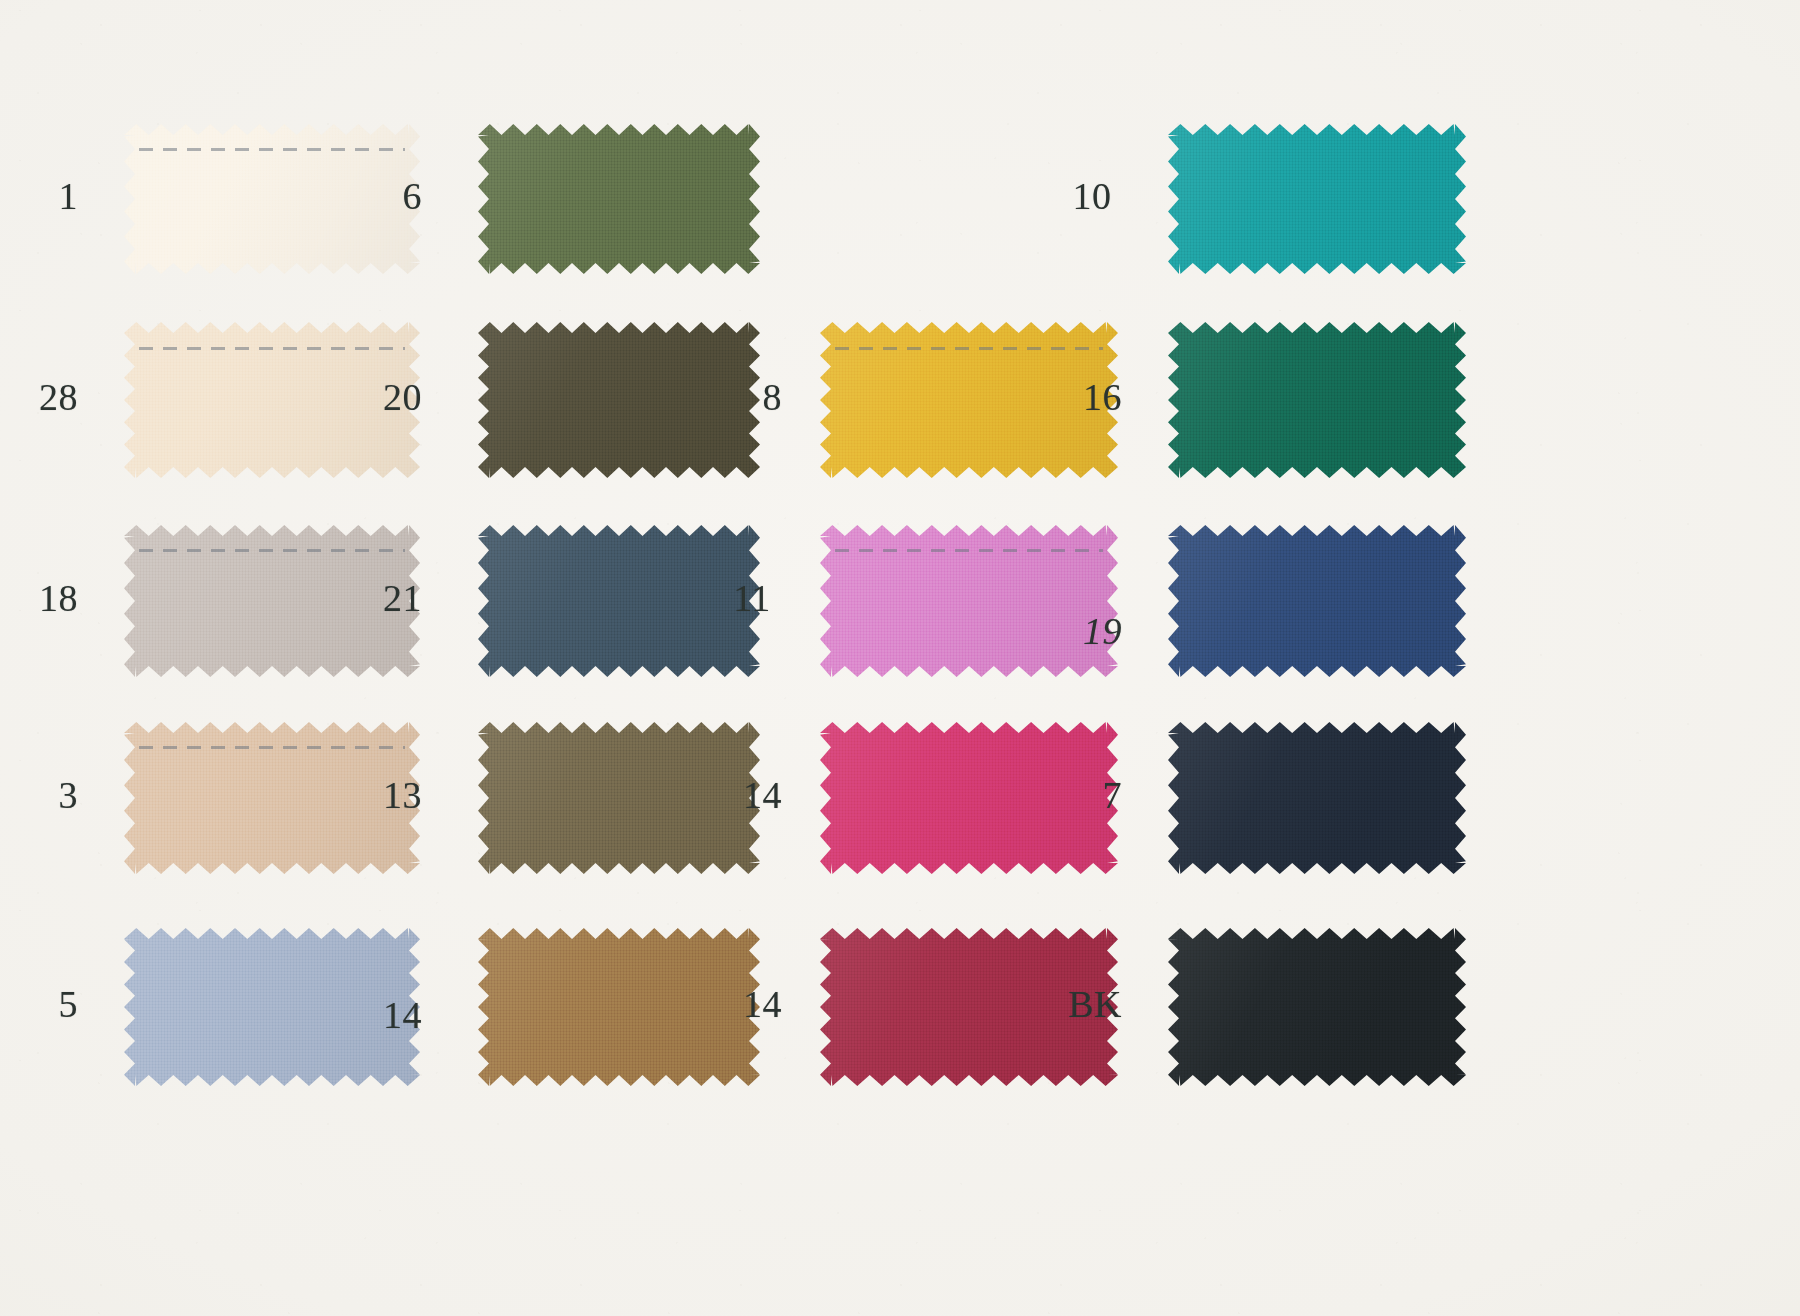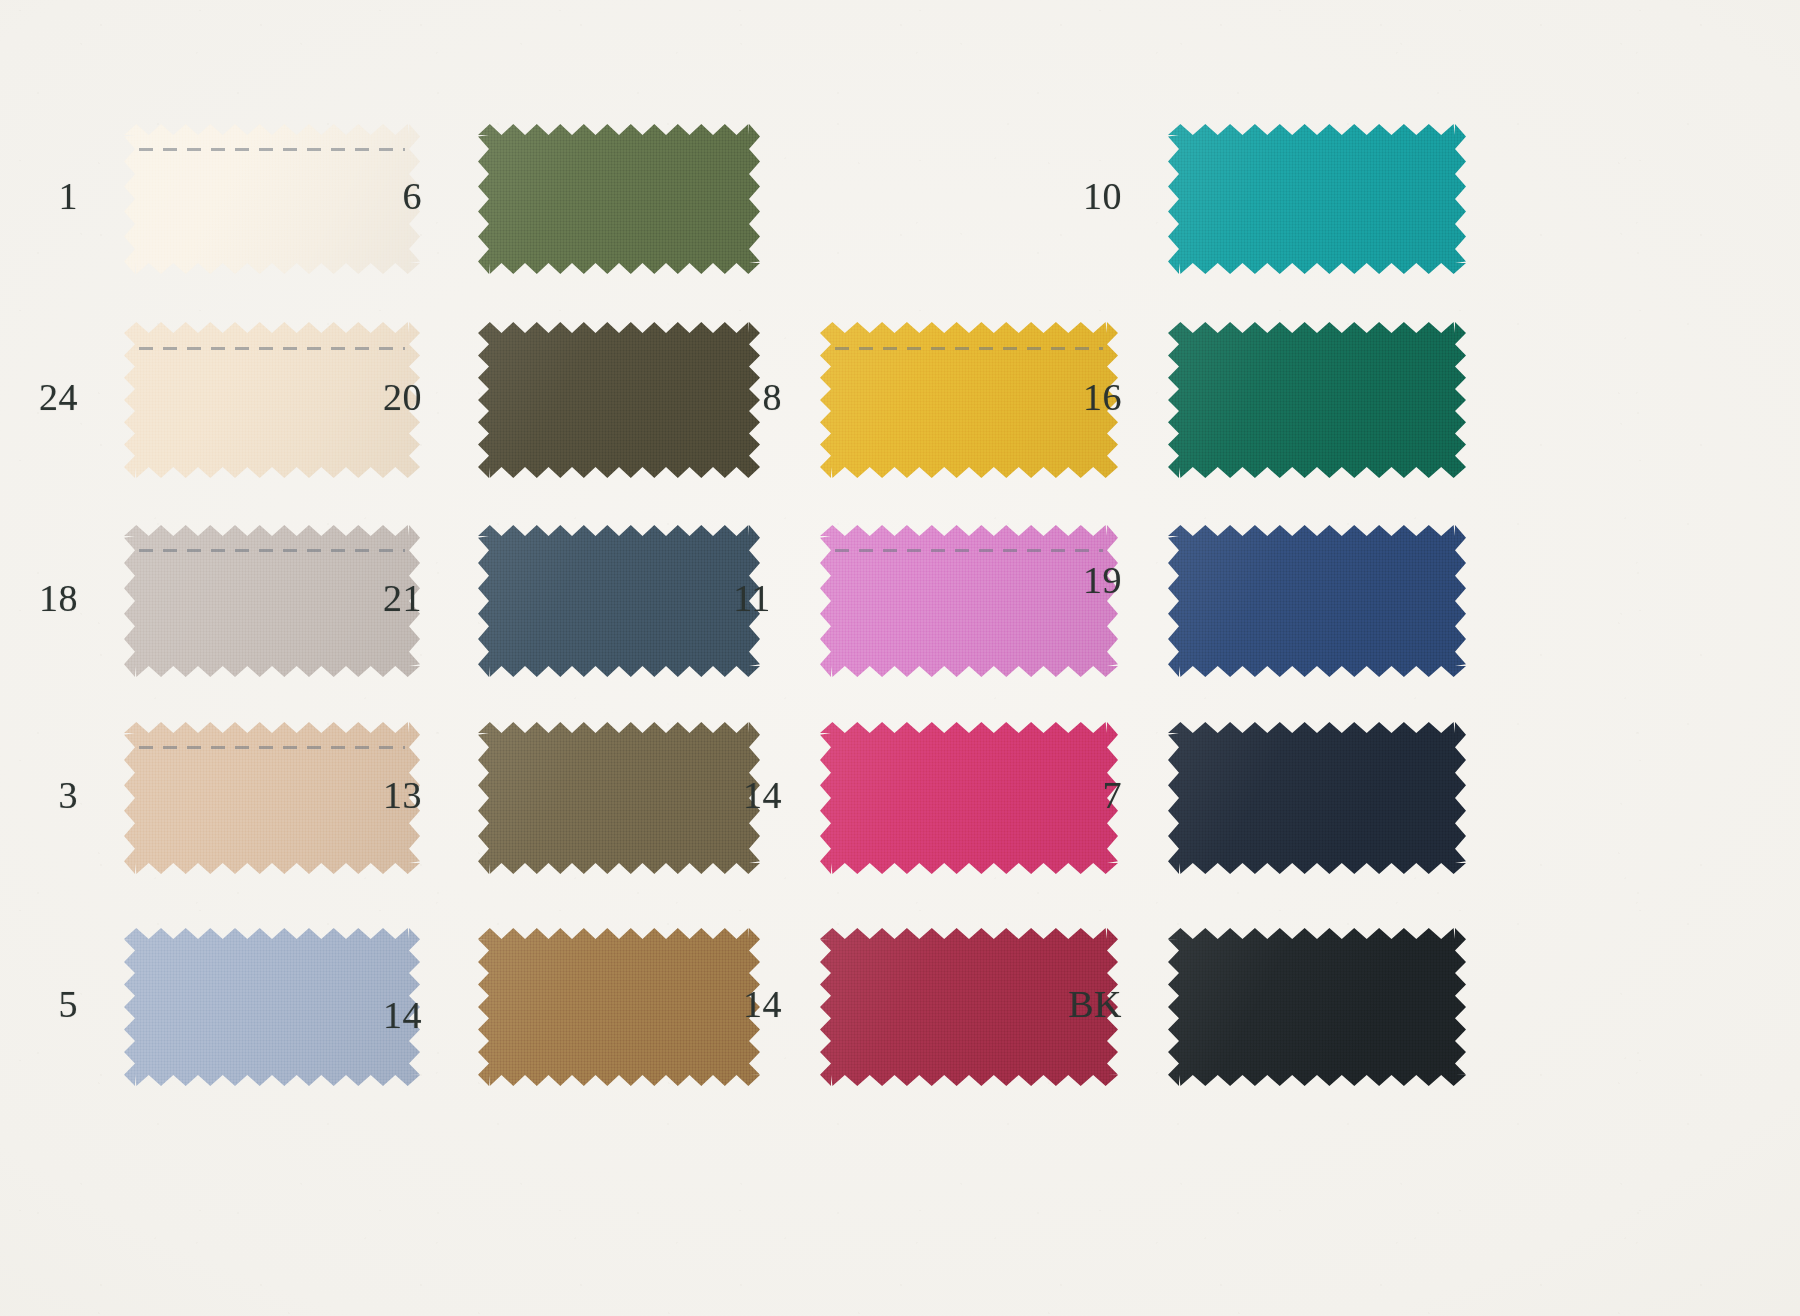--- a/index.html
+++ b/index.html
@@ -124,30 +124,30 @@
       </div>
     </div>
     <div class="swatch-label" style="left: 362px; width: 60px; top: 177px;">6</div>
     <div class="swatch" style="left: 1168px; top: 124px; width: 298px; height: 150px;">
       <div class="shadow" style="clip-path: polygon(0px 11px, 12.4px 0px, 24.8px 11px, 37.3px 0px, 49.7px 11px, 62.1px 0px, 74.5px 11px, 86.9px 0px, 99.3px 11px, 111.8px 0px, 124.2px 11px, 136.6px 0px, 149px 11px, 161.4px 0px, 173.8px 11px, 186.2px 0px, 198.7px 11px, 211.1px 0px, 223.5px 11px, 235.9px 0px, 248.3px 11px, 260.8px 0px, 273.2px 11px, 285.6px 0px, 287px 11px, 287px 0px, 298px 12.5px, 287px 25px, 298px 37.5px, 287px 50px, 298px 62.5px, 287px 75px, 298px 87.5px, 287px 100px, 298px 112.5px, 287px 125px, 298px 137.5px, 287px 139px, 298px 139px, 285.6px 150px, 273.2px 139px, 260.7px 150px, 248.3px 139px, 235.9px 150px, 223.5px 139px, 211.1px 150px, 198.7px 139px, 186.3px 150px, 173.8px 139px, 161.4px 150px, 149px 139px, 136.6px 150px, 124.2px 139px, 111.7px 150px, 99.3px 139px, 86.9px 150px, 74.5px 139px, 62.1px 150px, 49.7px 139px, 37.3px 150px, 24.8px 139px, 12.4px 150px, 11px 139px, 11px 150px, 0px 137.5px, 11px 125px, 0px 112.5px, 11px 100px, 0px 87.5px, 11px 75px, 0px 62.5px, 11px 50px, 0px 37.5px, 11px 25px, 0px 12.5px, 11px 11px);"></div>
       <div class="fabric" style="background: rgb(23, 154, 156); clip-path: polygon(0px 11px, 12.4px 0px, 24.8px 11px, 37.3px 0px, 49.7px 11px, 62.1px 0px, 74.5px 11px, 86.9px 0px, 99.3px 11px, 111.8px 0px, 124.2px 11px, 136.6px 0px, 149px 11px, 161.4px 0px, 173.8px 11px, 186.2px 0px, 198.7px 11px, 211.1px 0px, 223.5px 11px, 235.9px 0px, 248.3px 11px, 260.8px 0px, 273.2px 11px, 285.6px 0px, 287px 11px, 287px 0px, 298px 12.5px, 287px 25px, 298px 37.5px, 287px 50px, 298px 62.5px, 287px 75px, 298px 87.5px, 287px 100px, 298px 112.5px, 287px 125px, 298px 137.5px, 287px 139px, 298px 139px, 285.6px 150px, 273.2px 139px, 260.7px 150px, 248.3px 139px, 235.9px 150px, 223.5px 139px, 211.1px 150px, 198.7px 139px, 186.3px 150px, 173.8px 139px, 161.4px 150px, 149px 139px, 136.6px 150px, 124.2px 139px, 111.7px 150px, 99.3px 139px, 86.9px 150px, 74.5px 139px, 62.1px 150px, 49.7px 139px, 37.3px 150px, 24.8px 139px, 12.4px 150px, 11px 139px, 11px 150px, 0px 137.5px, 11px 125px, 0px 112.5px, 11px 100px, 0px 87.5px, 11px 75px, 0px 62.5px, 11px 50px, 0px 37.5px, 11px 25px, 0px 12.5px, 11px 11px);">
         <div class="weave"></div>
         <div class="sheen"></div>
       </div>
     </div>
-    <div class="swatch-label" style="left: 1062px; width: 60px; top: 177px;">10</div>
+    <div class="swatch-label" style="left: 1062px; width: 60px; top: 177px; text-align: center;">10</div>
     <div class="swatch" style="left: 124px; top: 322px; width: 296px; height: 156px;">
       <div class="shadow" style="clip-path: polygon(0px 11px, 12.3px 0px, 24.7px 11px, 37px 0px, 49.3px 11px, 61.7px 0px, 74px 11px, 86.3px 0px, 98.7px 11px, 111px 0px, 123.3px 11px, 135.7px 0px, 148px 11px, 160.3px 0px, 172.7px 11px, 185px 0px, 197.3px 11px, 209.7px 0px, 222px 11px, 234.3px 0px, 246.7px 11px, 259px 0px, 271.3px 11px, 283.7px 0px, 285px 11px, 285px 0px, 296px 11.1px, 285px 22.3px, 296px 33.4px, 285px 44.6px, 296px 55.7px, 285px 66.9px, 296px 78px, 285px 89.1px, 296px 100.3px, 285px 111.4px, 296px 122.6px, 285px 133.7px, 296px 144.9px, 285px 145px, 296px 145px, 283.7px 156px, 271.3px 145px, 259px 156px, 246.7px 145px, 234.3px 156px, 222px 145px, 209.7px 156px, 197.3px 145px, 185px 156px, 172.7px 145px, 160.3px 156px, 148px 145px, 135.7px 156px, 123.3px 145px, 111px 156px, 98.7px 145px, 86.3px 156px, 74px 145px, 61.7px 156px, 49.3px 145px, 37px 156px, 24.7px 145px, 12.3px 156px, 11px 145px, 11px 156px, 0px 144.9px, 11px 133.7px, 0px 122.6px, 11px 111.4px, 0px 100.3px, 11px 89.1px, 0px 78px, 11px 66.9px, 0px 55.7px, 11px 44.6px, 0px 33.4px, 11px 22.3px, 0px 11.1px, 11px 11px);"></div>
       <div class="fabric" style="background: rgb(243, 227, 205); clip-path: polygon(0px 11px, 12.3px 0px, 24.7px 11px, 37px 0px, 49.3px 11px, 61.7px 0px, 74px 11px, 86.3px 0px, 98.7px 11px, 111px 0px, 123.3px 11px, 135.7px 0px, 148px 11px, 160.3px 0px, 172.7px 11px, 185px 0px, 197.3px 11px, 209.7px 0px, 222px 11px, 234.3px 0px, 246.7px 11px, 259px 0px, 271.3px 11px, 283.7px 0px, 285px 11px, 285px 0px, 296px 11.1px, 285px 22.3px, 296px 33.4px, 285px 44.6px, 296px 55.7px, 285px 66.9px, 296px 78px, 285px 89.1px, 296px 100.3px, 285px 111.4px, 296px 122.6px, 285px 133.7px, 296px 144.9px, 285px 145px, 296px 145px, 283.7px 156px, 271.3px 145px, 259px 156px, 246.7px 145px, 234.3px 156px, 222px 145px, 209.7px 156px, 197.3px 145px, 185px 156px, 172.7px 145px, 160.3px 156px, 148px 145px, 135.7px 156px, 123.3px 145px, 111px 156px, 98.7px 145px, 86.3px 156px, 74px 145px, 61.7px 156px, 49.3px 145px, 37px 156px, 24.7px 145px, 12.3px 156px, 11px 145px, 11px 156px, 0px 144.9px, 11px 133.7px, 0px 122.6px, 11px 111.4px, 0px 100.3px, 11px 89.1px, 0px 78px, 11px 66.9px, 0px 55.7px, 11px 44.6px, 0px 33.4px, 11px 22.3px, 0px 11.1px, 11px 11px);">
         <div class="weave"></div>
         <div class="sheen"></div>
         <div class="stitch"></div>
       </div>
     </div>
-    <div class="swatch-label" style="left: 18px; width: 60px; top: 378px;">24</div>
+    <div class="swatch-label" style="left: 18px; width: 60px; top: 378px;">28</div>
     <div class="swatch" style="left: 478px; top: 322px; width: 282px; height: 156px;">
       <div class="shadow" style="clip-path: polygon(0px 11px, 11.8px 0px, 23.5px 11px, 35.3px 0px, 47px 11px, 58.8px 0px, 70.5px 11px, 82.3px 0px, 94px 11px, 105.8px 0px, 117.5px 11px, 129.3px 0px, 141px 11px, 152.8px 0px, 164.5px 11px, 176.3px 0px, 188px 11px, 199.8px 0px, 211.5px 11px, 223.3px 0px, 235px 11px, 246.8px 0px, 258.5px 11px, 270.3px 0px, 271px 11px, 271px 0px, 282px 11.1px, 271px 22.3px, 282px 33.4px, 271px 44.6px, 282px 55.7px, 271px 66.9px, 282px 78px, 271px 89.1px, 282px 100.3px, 271px 111.4px, 282px 122.6px, 271px 133.7px, 282px 144.9px, 271px 145px, 282px 145px, 270.3px 156px, 258.5px 145px, 246.8px 156px, 235px 145px, 223.3px 156px, 211.5px 145px, 199.8px 156px, 188px 145px, 176.3px 156px, 164.5px 145px, 152.8px 156px, 141px 145px, 129.3px 156px, 117.5px 145px, 105.8px 156px, 94px 145px, 82.3px 156px, 70.5px 145px, 58.8px 156px, 47px 145px, 35.3px 156px, 23.5px 145px, 11.8px 156px, 11px 145px, 11px 156px, 0px 144.9px, 11px 133.7px, 0px 122.6px, 11px 111.4px, 0px 100.3px, 11px 89.1px, 0px 78px, 11px 66.9px, 0px 55.7px, 11px 44.6px, 0px 33.4px, 11px 22.3px, 0px 11.1px, 11px 11px);"></div>
       <div class="fabric" style="background: rgb(77, 73, 54); clip-path: polygon(0px 11px, 11.8px 0px, 23.5px 11px, 35.3px 0px, 47px 11px, 58.8px 0px, 70.5px 11px, 82.3px 0px, 94px 11px, 105.8px 0px, 117.5px 11px, 129.3px 0px, 141px 11px, 152.8px 0px, 164.5px 11px, 176.3px 0px, 188px 11px, 199.8px 0px, 211.5px 11px, 223.3px 0px, 235px 11px, 246.8px 0px, 258.5px 11px, 270.3px 0px, 271px 11px, 271px 0px, 282px 11.1px, 271px 22.3px, 282px 33.4px, 271px 44.6px, 282px 55.7px, 271px 66.9px, 282px 78px, 271px 89.1px, 282px 100.3px, 271px 111.4px, 282px 122.6px, 271px 133.7px, 282px 144.9px, 271px 145px, 282px 145px, 270.3px 156px, 258.5px 145px, 246.8px 156px, 235px 145px, 223.3px 156px, 211.5px 145px, 199.8px 156px, 188px 145px, 176.3px 156px, 164.5px 145px, 152.8px 156px, 141px 145px, 129.3px 156px, 117.5px 145px, 105.8px 156px, 94px 145px, 82.3px 156px, 70.5px 145px, 58.8px 156px, 47px 145px, 35.3px 156px, 23.5px 145px, 11.8px 156px, 11px 145px, 11px 156px, 0px 144.9px, 11px 133.7px, 0px 122.6px, 11px 111.4px, 0px 100.3px, 11px 89.1px, 0px 78px, 11px 66.9px, 0px 55.7px, 11px 44.6px, 0px 33.4px, 11px 22.3px, 0px 11.1px, 11px 11px);">
         <div class="weave"></div>
         <div class="sheen"></div>
       </div>
     </div>
     <div class="swatch-label" style="left: 362px; width: 60px; top: 378px;">20</div>
     <div class="swatch" style="left: 820px; top: 322px; width: 298px; height: 156px;">
       <div class="shadow" style="clip-path: polygon(0px 11px, 12.4px 0px, 24.8px 11px, 37.3px 0px, 49.7px 11px, 62.1px 0px, 74.5px 11px, 86.9px 0px, 99.3px 11px, 111.8px 0px, 124.2px 11px, 136.6px 0px, 149px 11px, 161.4px 0px, 173.8px 11px, 186.2px 0px, 198.7px 11px, 211.1px 0px, 223.5px 11px, 235.9px 0px, 248.3px 11px, 260.8px 0px, 273.2px 11px, 285.6px 0px, 287px 11px, 287px 0px, 298px 11.1px, 287px 22.3px, 298px 33.4px, 287px 44.6px, 298px 55.7px, 287px 66.9px, 298px 78px, 287px 89.1px, 298px 100.3px, 287px 111.4px, 298px 122.6px, 287px 133.7px, 298px 144.9px, 287px 145px, 298px 145px, 285.6px 156px, 273.2px 145px, 260.7px 156px, 248.3px 145px, 235.9px 156px, 223.5px 145px, 211.1px 156px, 198.7px 145px, 186.3px 156px, 173.8px 145px, 161.4px 156px, 149px 145px, 136.6px 156px, 124.2px 145px, 111.7px 156px, 99.3px 145px, 86.9px 156px, 74.5px 145px, 62.1px 156px, 49.7px 145px, 37.3px 156px, 24.8px 145px, 12.4px 156px, 11px 145px, 11px 156px, 0px 144.9px, 11px 133.7px, 0px 122.6px, 11px 111.4px, 0px 100.3px, 11px 89.1px, 0px 78px, 11px 66.9px, 0px 55.7px, 11px 44.6px, 0px 33.4px, 11px 22.3px, 0px 11.1px, 11px 11px);"></div>
@@ -192,21 +192,21 @@
       </div>
     </div>
     <div class="swatch-label" style="left: 722px; width: 60px; top: 579px; text-align: center;">11</div>
     <div class="swatch" style="left: 1168px; top: 525px; width: 298px; height: 152px;">
       <div class="shadow" style="clip-path: polygon(0px 11px, 12.4px 0px, 24.8px 11px, 37.3px 0px, 49.7px 11px, 62.1px 0px, 74.5px 11px, 86.9px 0px, 99.3px 11px, 111.8px 0px, 124.2px 11px, 136.6px 0px, 149px 11px, 161.4px 0px, 173.8px 11px, 186.2px 0px, 198.7px 11px, 211.1px 0px, 223.5px 11px, 235.9px 0px, 248.3px 11px, 260.8px 0px, 273.2px 11px, 285.6px 0px, 287px 11px, 287px 0px, 298px 12.7px, 287px 25.3px, 298px 38px, 287px 50.7px, 298px 63.3px, 287px 76px, 298px 88.7px, 287px 101.3px, 298px 114px, 287px 126.7px, 298px 139.3px, 287px 141px, 298px 141px, 285.6px 152px, 273.2px 141px, 260.7px 152px, 248.3px 141px, 235.9px 152px, 223.5px 141px, 211.1px 152px, 198.7px 141px, 186.3px 152px, 173.8px 141px, 161.4px 152px, 149px 141px, 136.6px 152px, 124.2px 141px, 111.7px 152px, 99.3px 141px, 86.9px 152px, 74.5px 141px, 62.1px 152px, 49.7px 141px, 37.3px 152px, 24.8px 141px, 12.4px 152px, 11px 141px, 11px 152px, 0px 139.3px, 11px 126.7px, 0px 114px, 11px 101.3px, 0px 88.7px, 11px 76px, 0px 63.3px, 11px 50.7px, 0px 38px, 11px 25.3px, 0px 12.7px, 11px 11px);"></div>
       <div class="fabric" style="background: rgb(44, 70, 114); clip-path: polygon(0px 11px, 12.4px 0px, 24.8px 11px, 37.3px 0px, 49.7px 11px, 62.1px 0px, 74.5px 11px, 86.9px 0px, 99.3px 11px, 111.8px 0px, 124.2px 11px, 136.6px 0px, 149px 11px, 161.4px 0px, 173.8px 11px, 186.2px 0px, 198.7px 11px, 211.1px 0px, 223.5px 11px, 235.9px 0px, 248.3px 11px, 260.8px 0px, 273.2px 11px, 285.6px 0px, 287px 11px, 287px 0px, 298px 12.7px, 287px 25.3px, 298px 38px, 287px 50.7px, 298px 63.3px, 287px 76px, 298px 88.7px, 287px 101.3px, 298px 114px, 287px 126.7px, 298px 139.3px, 287px 141px, 298px 141px, 285.6px 152px, 273.2px 141px, 260.7px 152px, 248.3px 141px, 235.9px 152px, 223.5px 141px, 211.1px 152px, 198.7px 141px, 186.3px 152px, 173.8px 141px, 161.4px 152px, 149px 141px, 136.6px 152px, 124.2px 141px, 111.7px 152px, 99.3px 141px, 86.9px 152px, 74.5px 141px, 62.1px 152px, 49.7px 141px, 37.3px 152px, 24.8px 141px, 12.4px 152px, 11px 141px, 11px 152px, 0px 139.3px, 11px 126.7px, 0px 114px, 11px 101.3px, 0px 88.7px, 11px 76px, 0px 63.3px, 11px 50.7px, 0px 38px, 11px 25.3px, 0px 12.7px, 11px 11px);">
         <div class="weave"></div>
         <div class="sheen"></div>
       </div>
     </div>
-    <div class="swatch-label" style="left: 1062px; width: 60px; top: 561px;">19</div>
+    <div class="swatch-label" style="left: 1062px; width: 60px; top: 612px; font-style: italic;">19</div>
     <div class="swatch" style="left: 124px; top: 722px; width: 296px; height: 152px;">
       <div class="shadow" style="clip-path: polygon(0px 11px, 12.3px 0px, 24.7px 11px, 37px 0px, 49.3px 11px, 61.7px 0px, 74px 11px, 86.3px 0px, 98.7px 11px, 111px 0px, 123.3px 11px, 135.7px 0px, 148px 11px, 160.3px 0px, 172.7px 11px, 185px 0px, 197.3px 11px, 209.7px 0px, 222px 11px, 234.3px 0px, 246.7px 11px, 259px 0px, 271.3px 11px, 283.7px 0px, 285px 11px, 285px 0px, 296px 12.7px, 285px 25.3px, 296px 38px, 285px 50.7px, 296px 63.3px, 285px 76px, 296px 88.7px, 285px 101.3px, 296px 114px, 285px 126.7px, 296px 139.3px, 285px 141px, 296px 141px, 283.7px 152px, 271.3px 141px, 259px 152px, 246.7px 141px, 234.3px 152px, 222px 141px, 209.7px 152px, 197.3px 141px, 185px 152px, 172.7px 141px, 160.3px 152px, 148px 141px, 135.7px 152px, 123.3px 141px, 111px 152px, 98.7px 141px, 86.3px 152px, 74px 141px, 61.7px 152px, 49.3px 141px, 37px 152px, 24.7px 141px, 12.3px 152px, 11px 141px, 11px 152px, 0px 139.3px, 11px 126.7px, 0px 114px, 11px 101.3px, 0px 88.7px, 11px 76px, 0px 63.3px, 11px 50.7px, 0px 38px, 11px 25.3px, 0px 12.7px, 11px 11px);"></div>
       <div class="fabric" style="background: rgb(222, 193, 166); clip-path: polygon(0px 11px, 12.3px 0px, 24.7px 11px, 37px 0px, 49.3px 11px, 61.7px 0px, 74px 11px, 86.3px 0px, 98.7px 11px, 111px 0px, 123.3px 11px, 135.7px 0px, 148px 11px, 160.3px 0px, 172.7px 11px, 185px 0px, 197.3px 11px, 209.7px 0px, 222px 11px, 234.3px 0px, 246.7px 11px, 259px 0px, 271.3px 11px, 283.7px 0px, 285px 11px, 285px 0px, 296px 12.7px, 285px 25.3px, 296px 38px, 285px 50.7px, 296px 63.3px, 285px 76px, 296px 88.7px, 285px 101.3px, 296px 114px, 285px 126.7px, 296px 139.3px, 285px 141px, 296px 141px, 283.7px 152px, 271.3px 141px, 259px 152px, 246.7px 141px, 234.3px 152px, 222px 141px, 209.7px 152px, 197.3px 141px, 185px 152px, 172.7px 141px, 160.3px 152px, 148px 141px, 135.7px 152px, 123.3px 141px, 111px 152px, 98.7px 141px, 86.3px 152px, 74px 141px, 61.7px 152px, 49.3px 141px, 37px 152px, 24.7px 141px, 12.3px 152px, 11px 141px, 11px 152px, 0px 139.3px, 11px 126.7px, 0px 114px, 11px 101.3px, 0px 88.7px, 11px 76px, 0px 63.3px, 11px 50.7px, 0px 38px, 11px 25.3px, 0px 12.7px, 11px 11px);">
         <div class="weave"></div>
         <div class="sheen"></div>
         <div class="stitch"></div>
       </div>
     </div>
     <div class="swatch-label" style="left: 18px; width: 60px; top: 776px;">3</div>
     <div class="swatch" style="left: 478px; top: 722px; width: 282px; height: 152px;">

